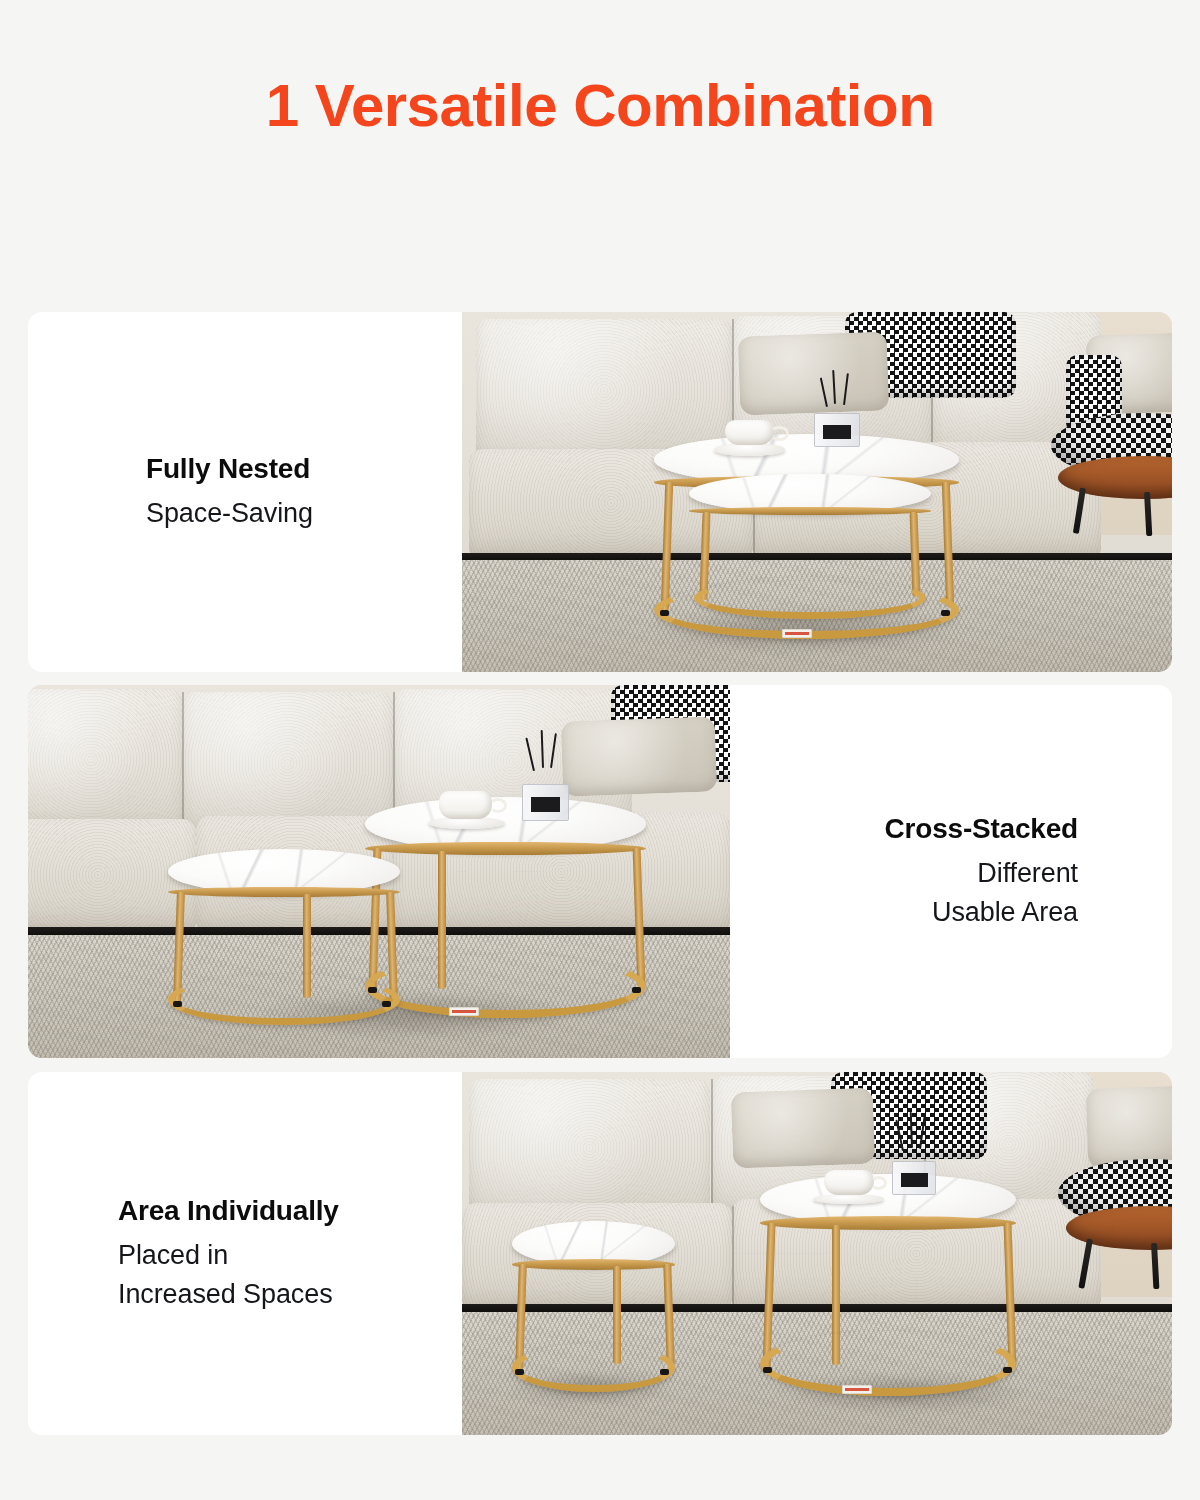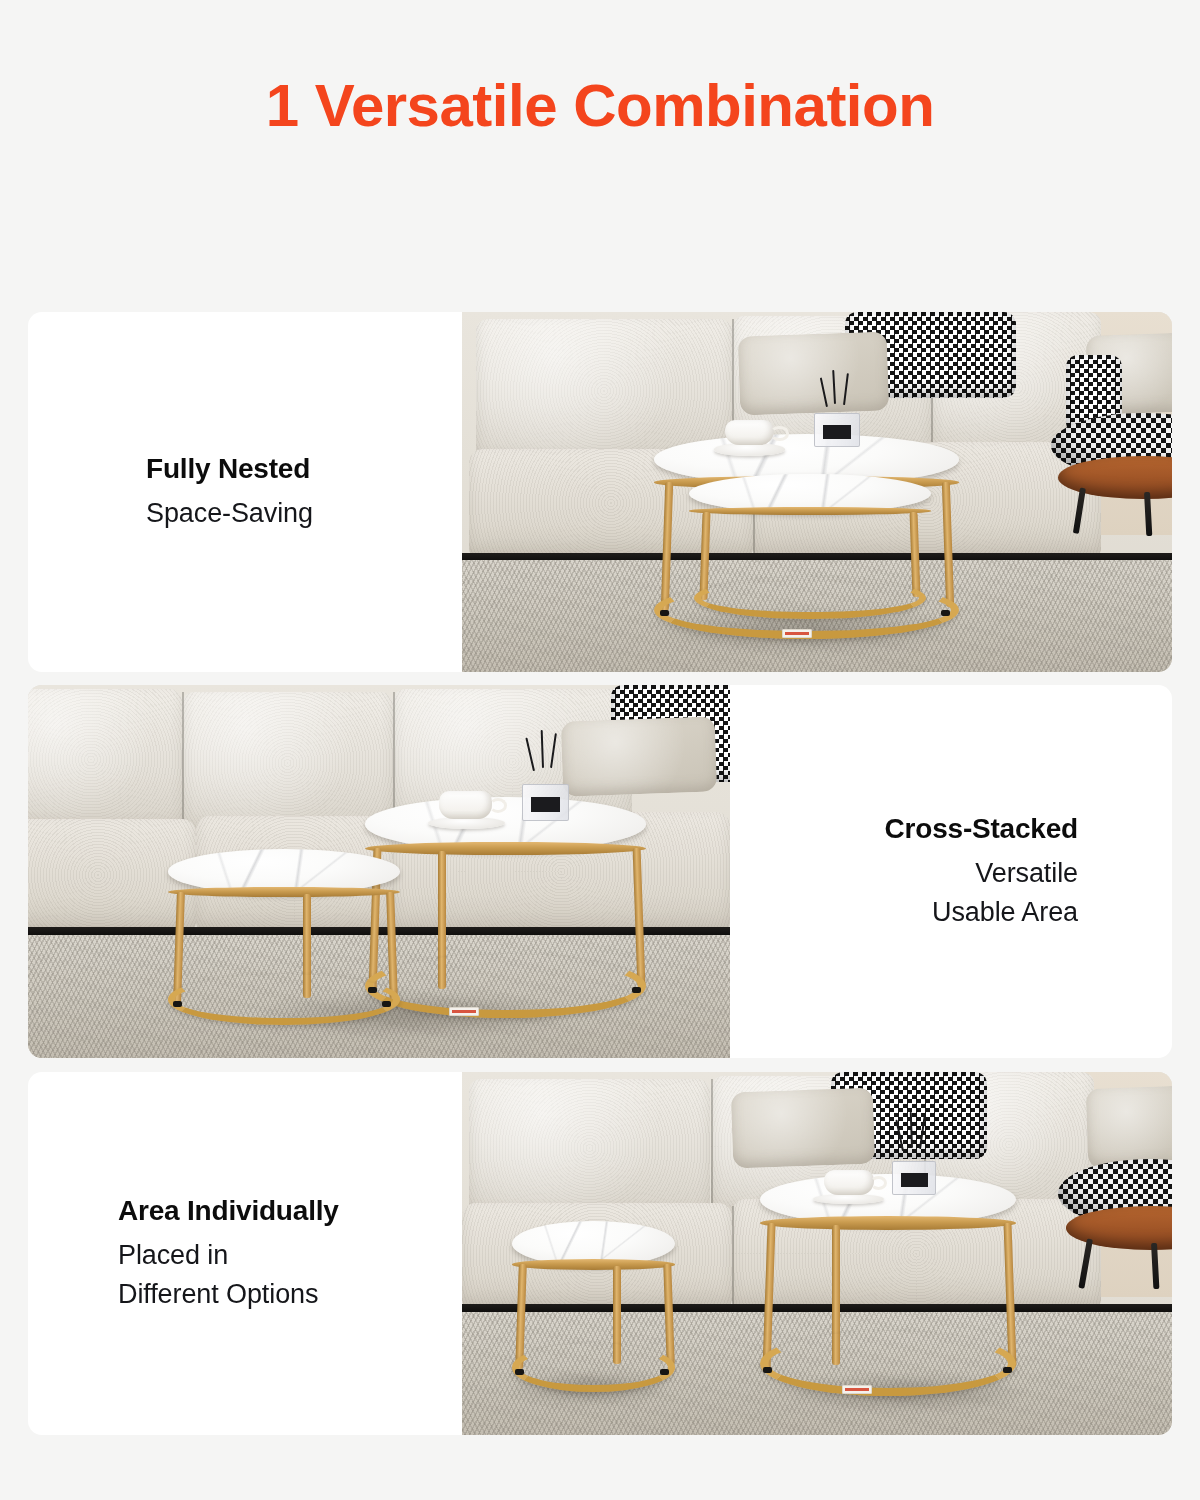--- a/index.html
+++ b/index.html
@@ -349,31 +349,31 @@
       <div class="reed" style="left:72%;   top:14%; height:34px; transform:rotate(-13deg);"></div>
       <div class="reed" style="left:73.2%; top:12%; height:38px; transform:rotate(-2deg);"></div>
       <div class="reed" style="left:74.4%; top:13%; height:35px; transform:rotate(8deg);"></div>
       <div class="diffuser" style="left:70.4%; top:26.5%; width:6.6%; height:10%;">
         <div class="diffuser-label"></div>
       </div>
     </div>
 
     <div class="text-pane pane-right">
       <div class="heading">Cross-Stacked</div>
-      <div class="sub">Versatile</div>
+      <div class="sub">Different</div>
       <div class="sub">Usable Area</div>
     </div>
   </section>
 
   <section class="card" id="card3">
 
     <div class="text-pane pane-left" style="padding-left:90px;">
       <div class="heading">Area Individually</div>
       <div class="sub">Placed in</div>
-      <div class="sub">Different Options</div>
+      <div class="sub">Increased Spaces</div>
     </div>
 
     <div class="photo">
       <div class="wall"></div>
       <div class="wall-warm"></div>
 
       <div class="sofa-back" style="left:1%;  top:2%; width:34%; height:38%;"></div>
       <div class="sofa-back" style="left:35%; top:1%; width:30%; height:39%;"></div>
       <div class="sofa-back" style="left:65%; top:0%; width:24%; height:40%;"></div>
       <div class="seam" style="left:35%; top:2%; height:38%;"></div>

